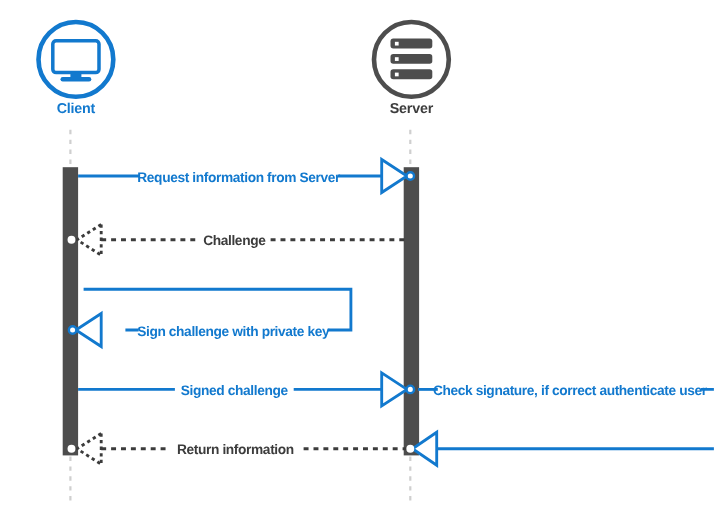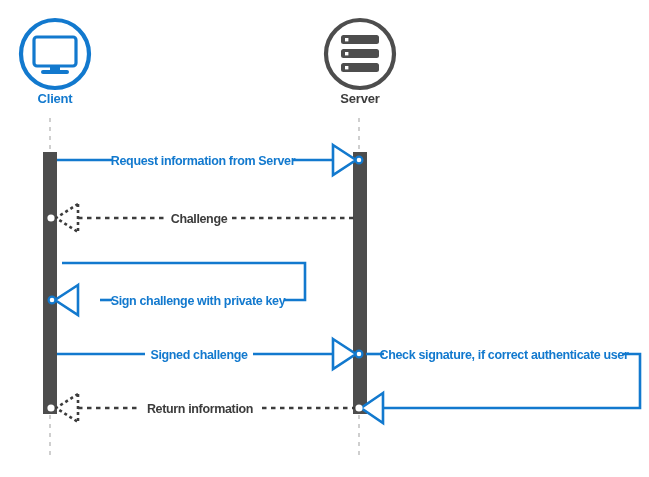--- a/index.html
+++ b/index.html
@@ -10,21 +10,21 @@
   }
   body {
     width: 649px;
     height: 477px;
     position: relative;
     overflow: hidden;
     font-family: "Liberation Sans", "DejaVu Sans", sans-serif;
   }
   #diagram-root {
     position: absolute;
-    left: 0;
+    left: 14px;
     top: 0;
     width: 552px;
     height: 477px;
   }
   svg.seq {
     display: block;
     width: 649px;
     height: 477px;
   }
   text.actor-label {

